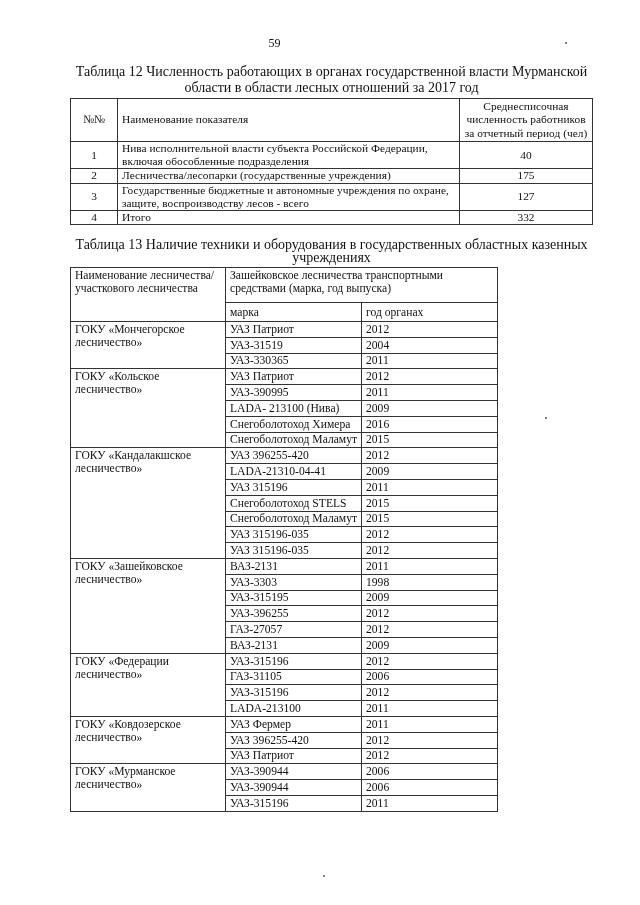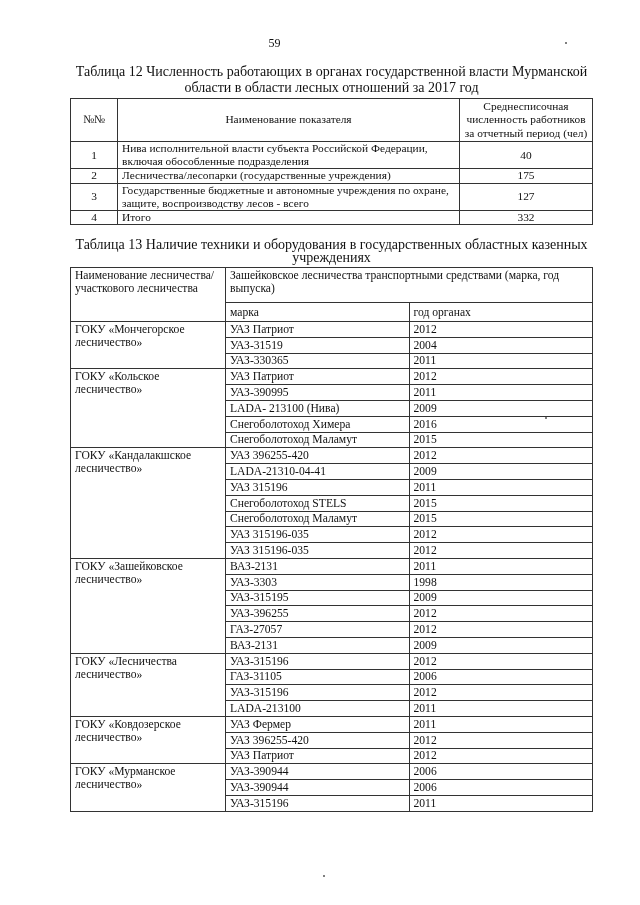--- a/index.html
+++ b/index.html
@@ -26,24 +26,24 @@
     vertical-align: middle; overflow: hidden; white-space: nowrap;
   }
   
   #table-12 { left: 70px; top: 98px; width: 523px; font-size: 11.4px; line-height: 13.2px; }
   #table-12 .c-num { width: 46px; text-align: center; padding: 0; }
   #table-12 .c-name { width: 333px; }
   #table-12 .c-val { text-align: center; padding: 0 2px; }
   #table-12 tr.hdr td { height: 42px; margin-top: 41px; }
   #table-12 tr.r-tall td { height: 26px; }
   #table-12 tr.r-short td { height: 13px; }
-  #table-12 .hdr .c-name { text-align: center; }
+  #table-12 .hdr .c-name { text-align: left; }
   #table-12 .wrap { white-space: normal; }
   
-  #table-13 { left: 70px; top: 267px; width: 523px; font-size: 11.6px; line-height: 13px; }
+  #table-13 { left: 70px; top: 267px; width: 428px; font-size: 11.6px; line-height: 13px; }
   #table-13 .c-org { width: 146px; vertical-align: top; white-space: normal; padding-top: 1px; line-height: 13px; }
   #table-13 .c-brand { width: 264px; }
   #table-13 .c-year { }
   #table-13 tr.hdr-top td { height: 33px; }
   #table-13 tr.hdr-top td.c-org { vertical-align: top; }
   #table-13 tr.hdr-top td.span2 { white-space: normal; vertical-align: top; padding-top: 1px; }
   #table-13 tr.hdr-sub td { height: 18px; }
   #table-13 tr.data td { height: 14.8px; }
   .stray-dot { position: absolute; width: 2px; height: 2px; background: #555; border-radius: 1px; }
 </style>
@@ -178,21 +178,21 @@
       </tr>
       <tr class="data">
         <td class="c-brand">ГАЗ-27057</td>
         <td class="c-year">2012</td>
       </tr>
       <tr class="data">
         <td class="c-brand">ВАЗ-2131</td>
         <td class="c-year">2009</td>
       </tr>
       <tr class="data">
-        <td class="c-org" rowspan="4">ГОКУ «Лесничества лесничество»</td>
+        <td class="c-org" rowspan="4">ГОКУ «Федерации лесничество»</td>
         <td class="c-brand">УАЗ-315196</td>
         <td class="c-year">2012</td>
       </tr>
       <tr class="data">
         <td class="c-brand">ГАЗ-31105</td>
         <td class="c-year">2006</td>
       </tr>
       <tr class="data">
         <td class="c-brand">УАЗ-315196</td>
         <td class="c-year">2012</td>

